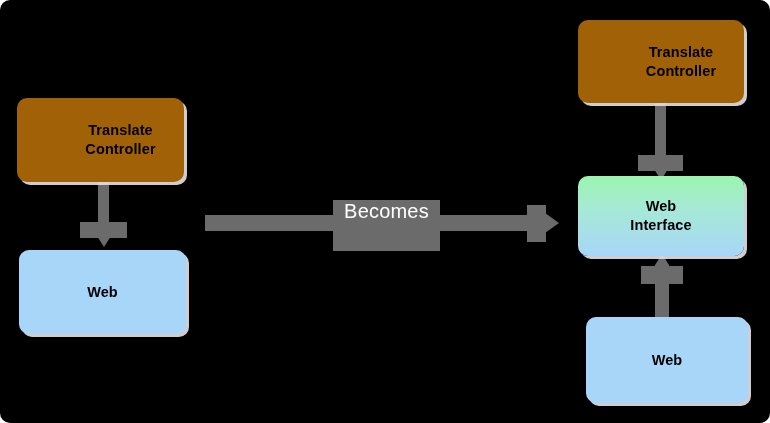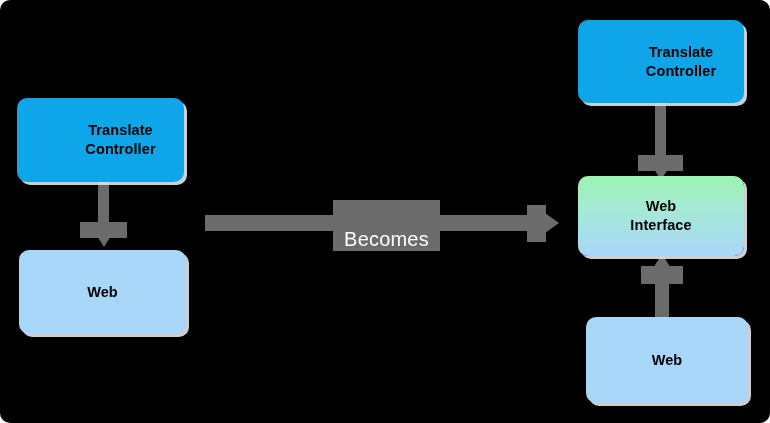--- a/index.html
+++ b/index.html
@@ -29,21 +29,21 @@
     color: #000000;
     font-weight: bold;
     font-size: 14.5px;
     line-height: 1.28;
     letter-spacing: 0.1px;
     box-shadow: 3px 3px 0 0 rgba(225,222,228,0.92);
     z-index: 3;
   }
   .node .label { white-space: pre-line; display: block; padding: 0 6px; }
 
-  .node.green { background: #0ea5e9; padding-left: 40px; }
+  .node.green { background: #a16207; padding-left: 40px; }
   .node.blue  { background: #a8d6f8; }
   .node.grad  { background: linear-gradient(to bottom, #9bf5ae 0%, #a6ead4 38%, #a8d6f8 100%); }
 
   
   .arrow-shaft-v {
     position: absolute;
     background: #6b6b6b;
     z-index: 2;
   }
   .arrow-shaft-h {
@@ -82,21 +82,21 @@
   }
 
   
   .becomes-chip {
     position: absolute;
     background: #6b6b6b;
     color: #ffffff;
     font-size: 20px;
     font-weight: normal;
     display: flex;
-    align-items: flex-end;
+    align-items: flex-start;
     justify-content: center;
     z-index: 4;
     letter-spacing: 0.2px;
   }
 </style>
 </head>
 <body>
 
 <div id="canvas">
 

